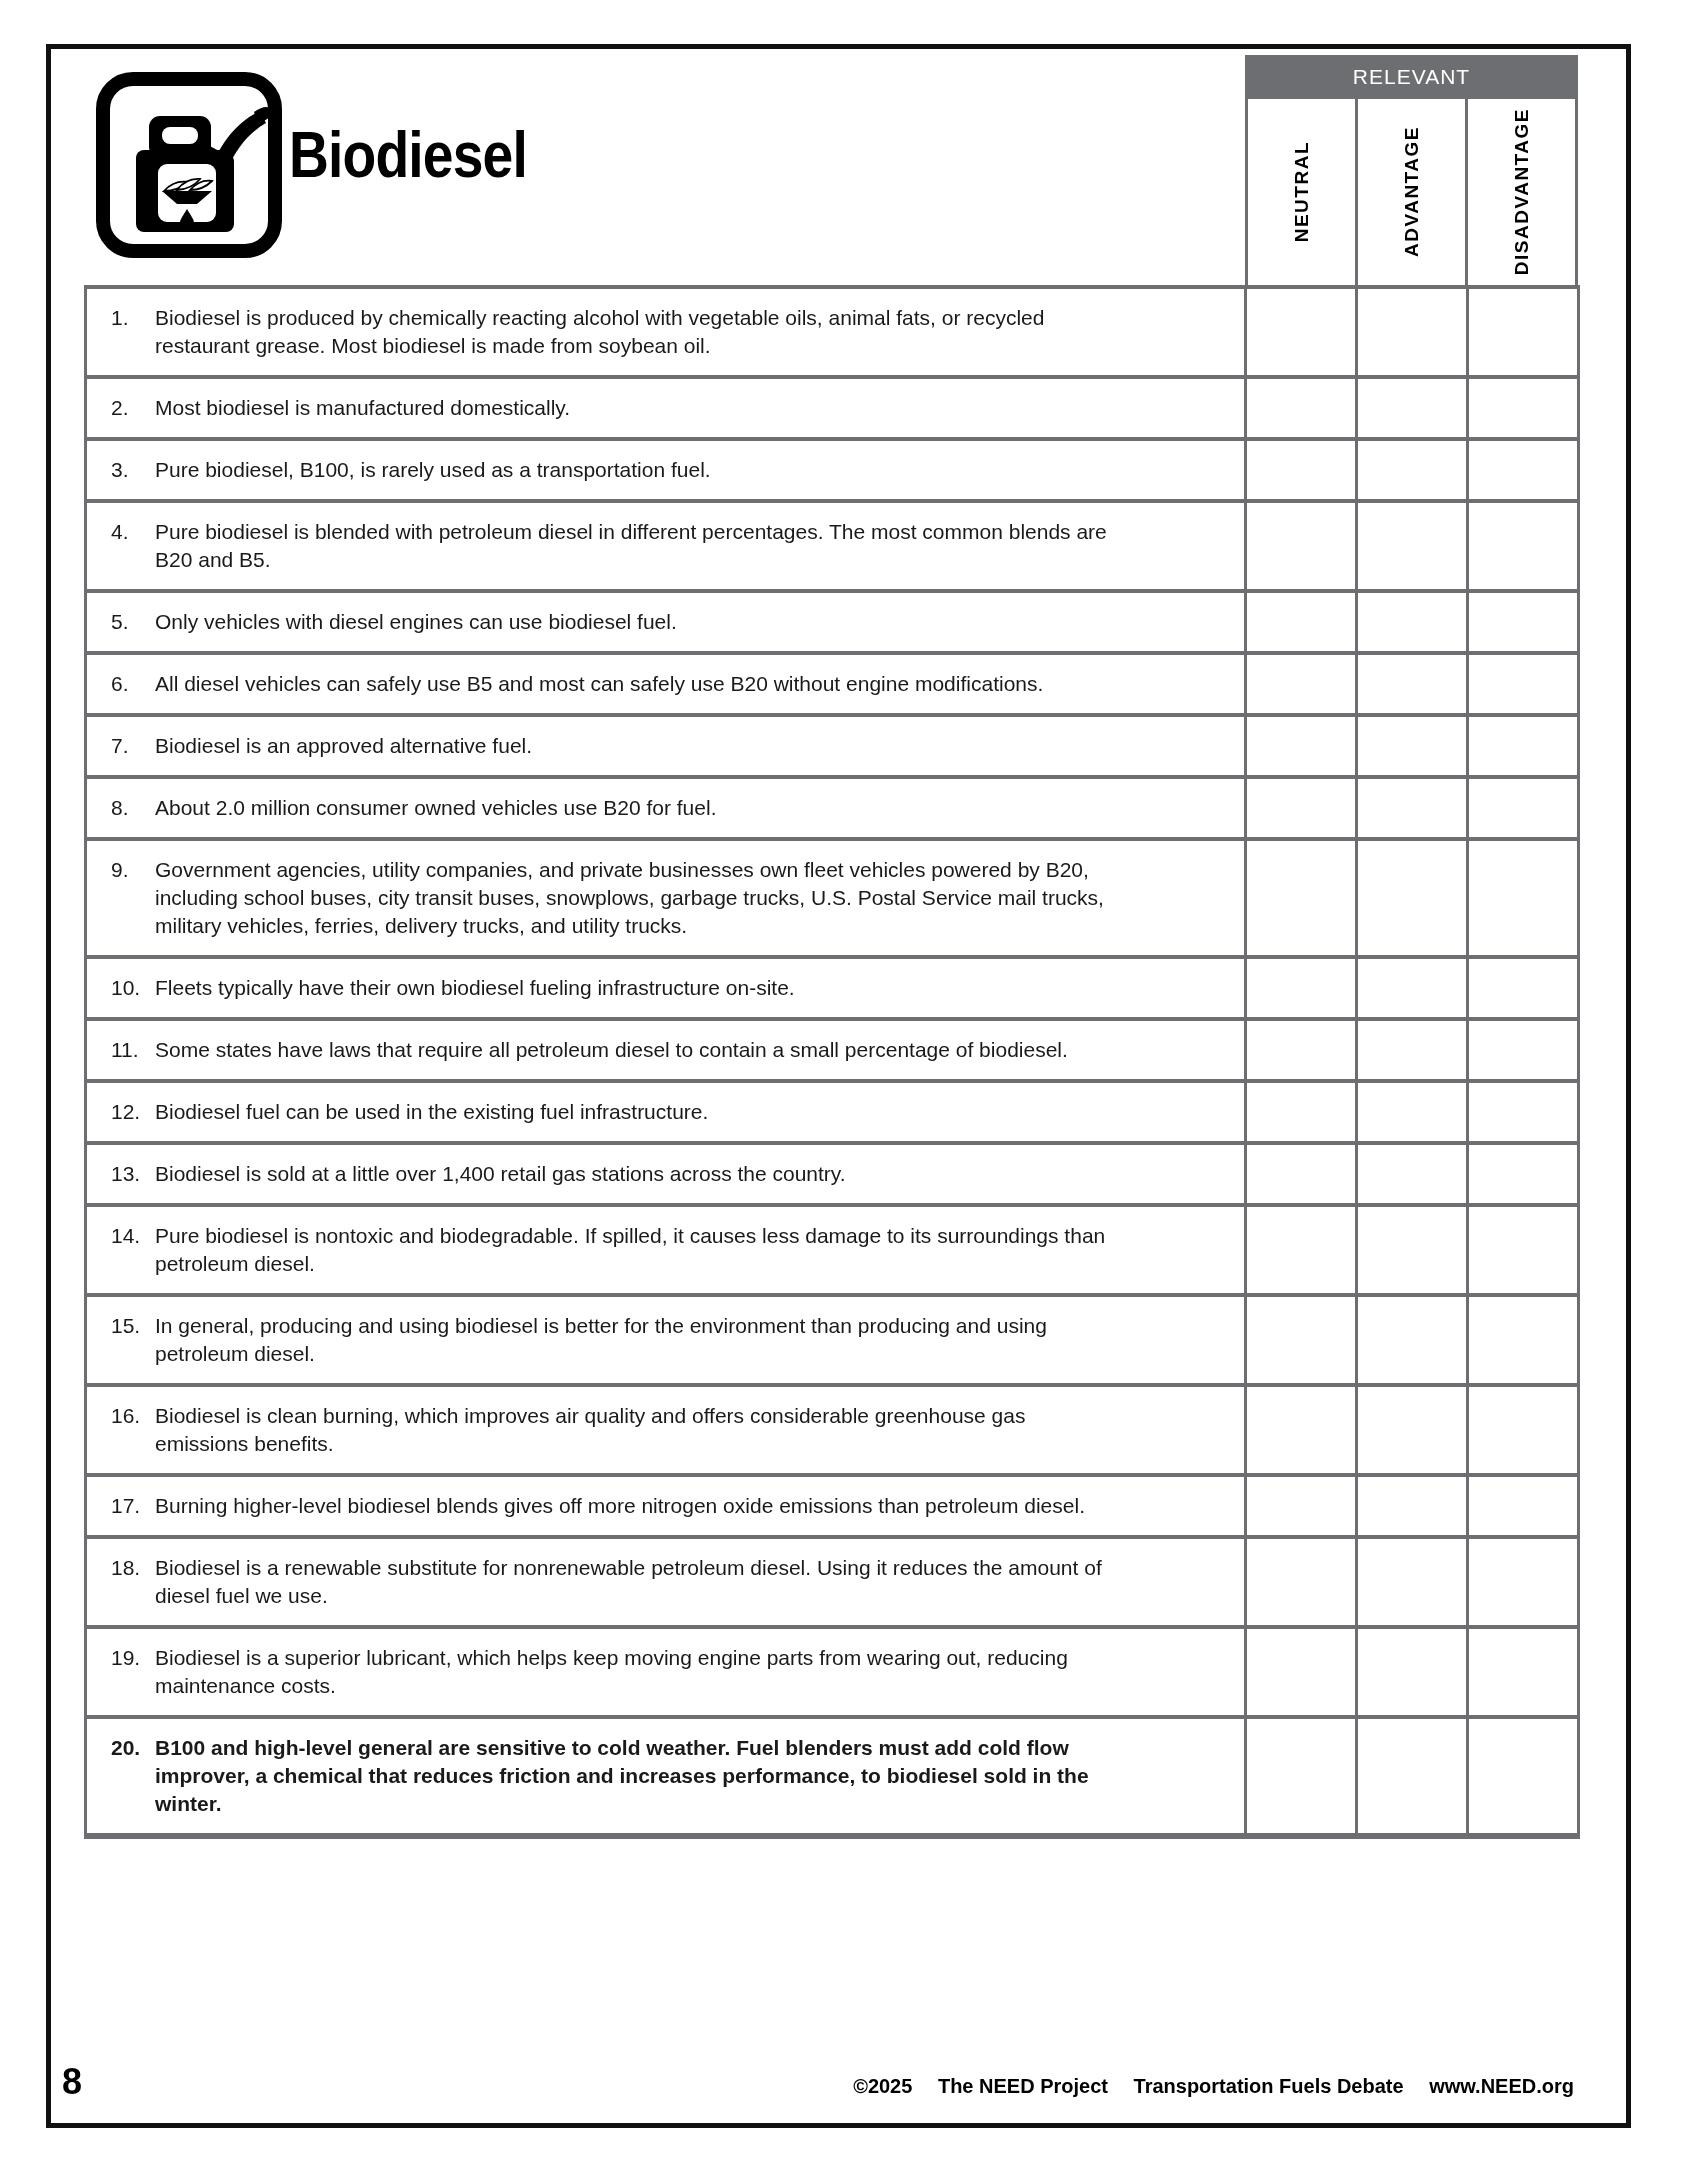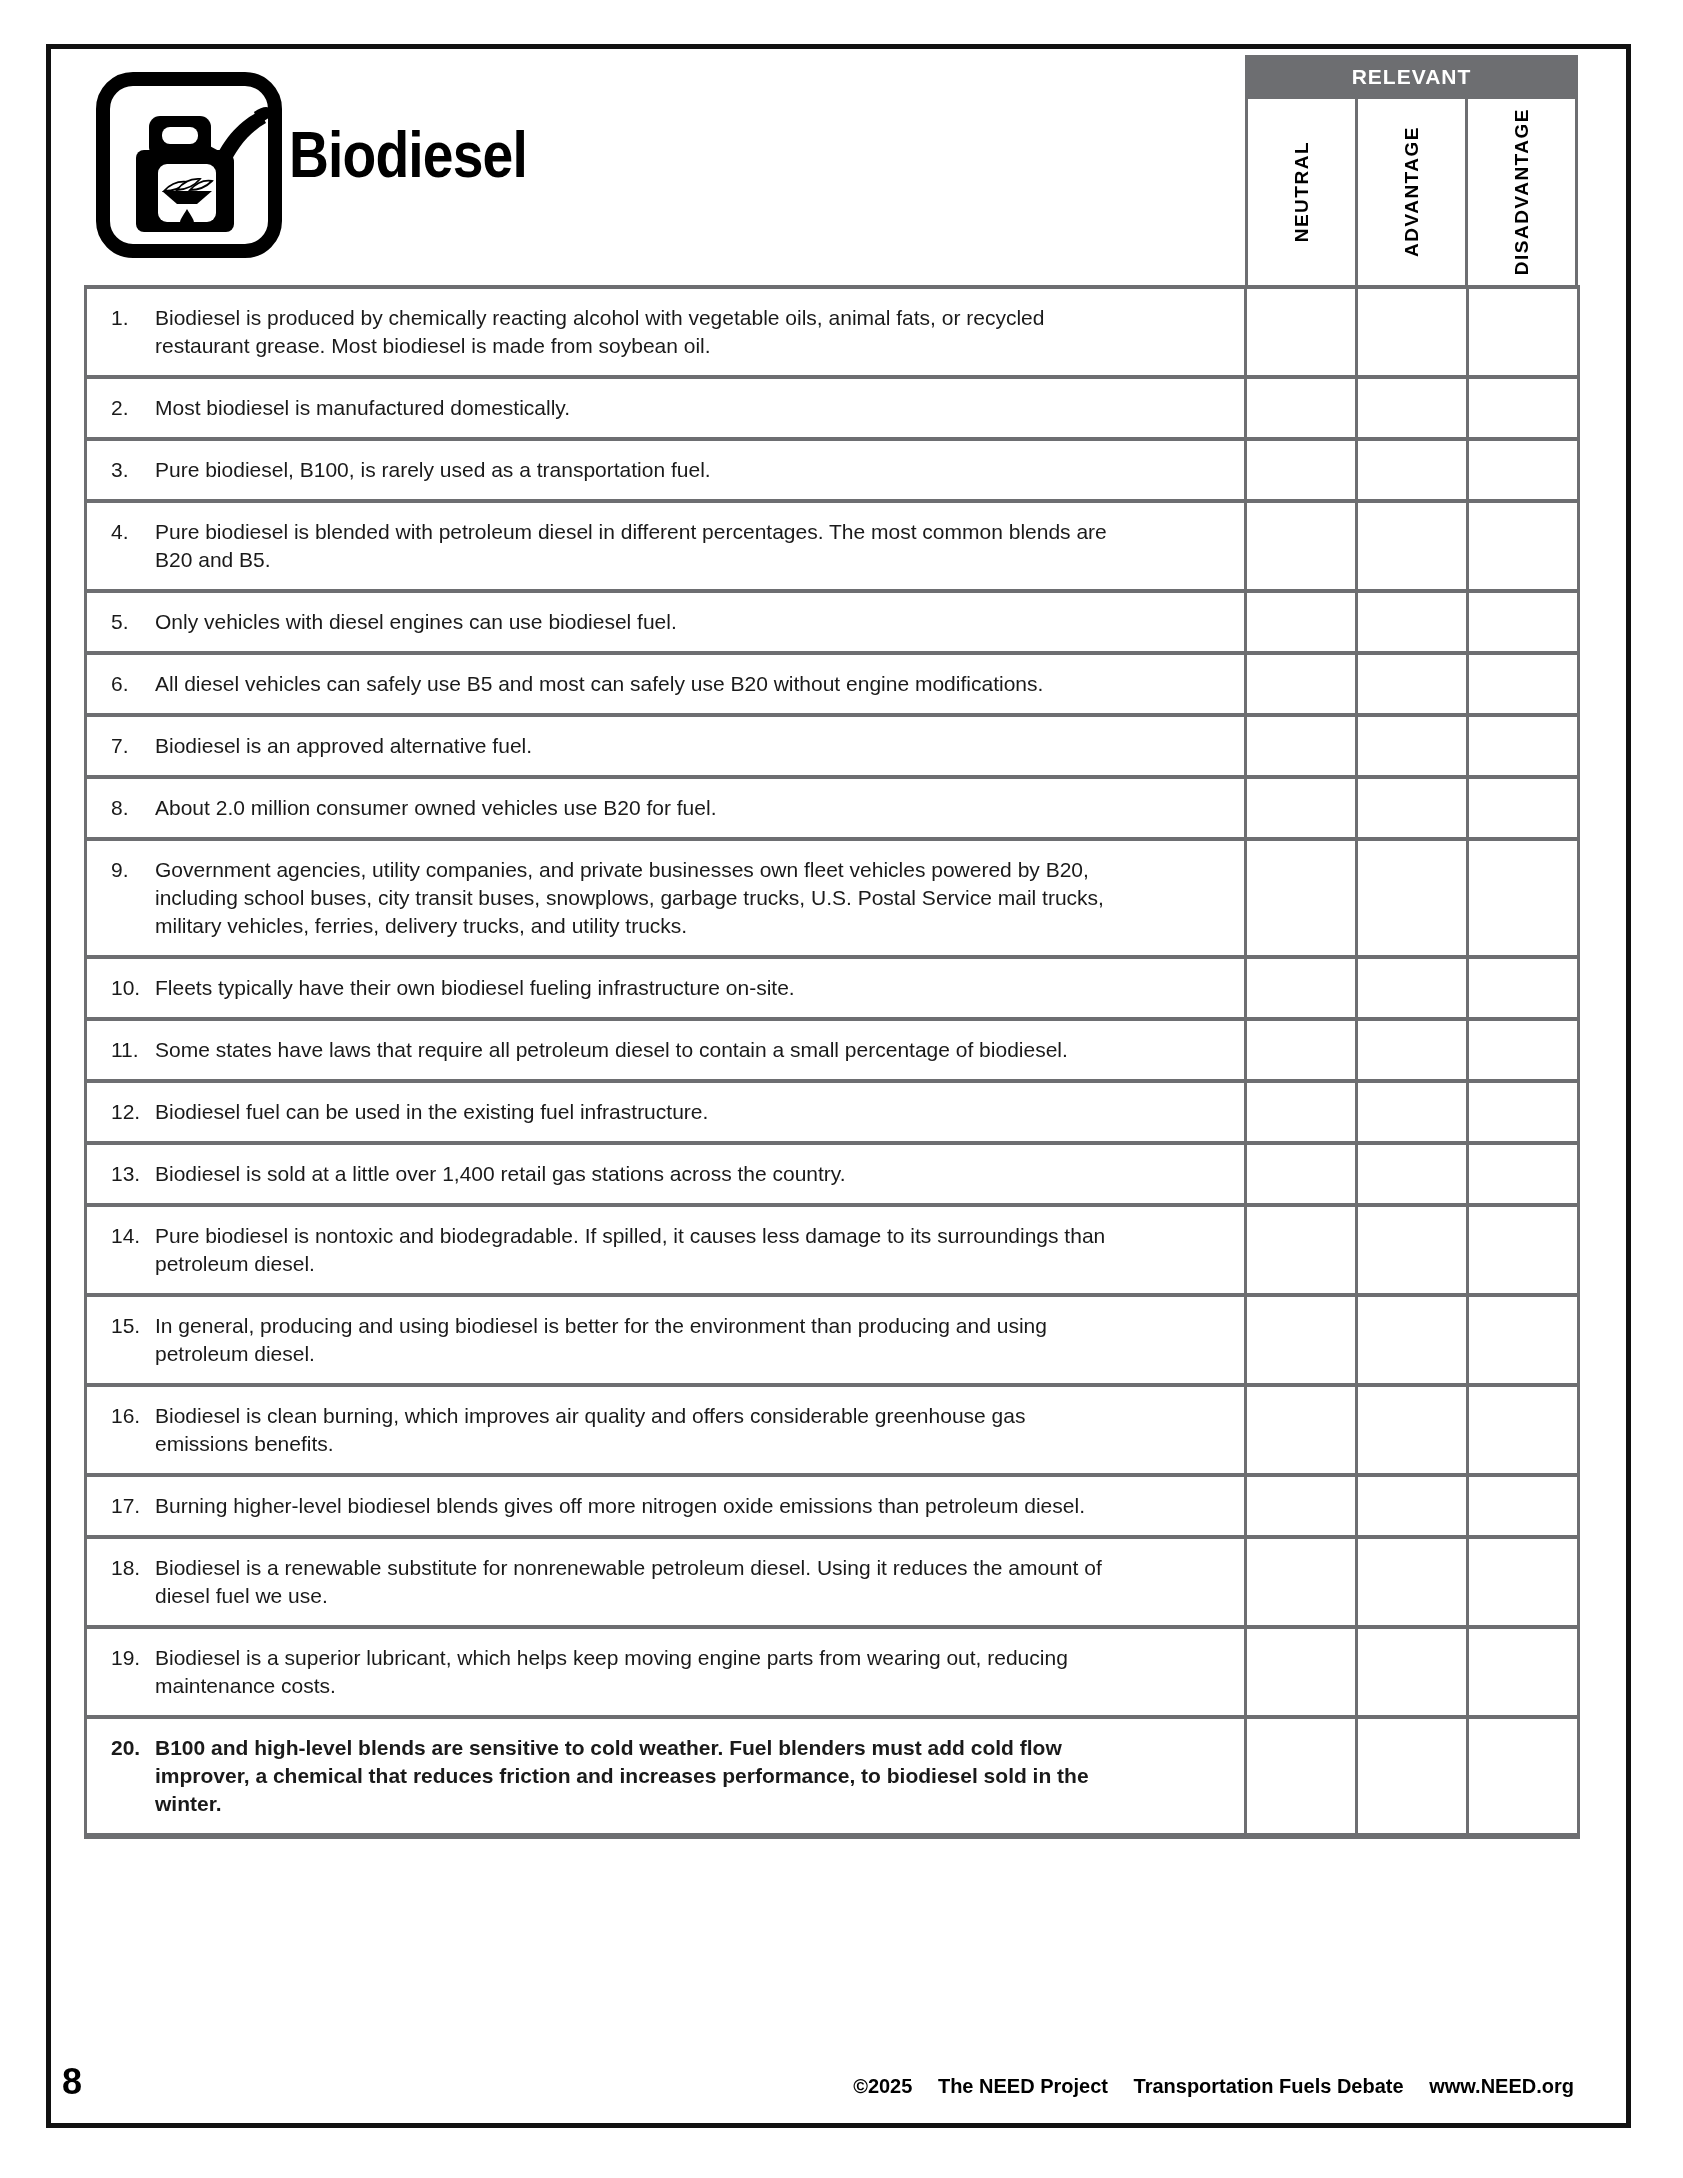--- a/index.html
+++ b/index.html
@@ -30,21 +30,21 @@
     position:absolute;left:289px;top:117px;
     font-size:65px;font-weight:700;letter-spacing:-1px;
     transform:scaleX(0.85);transform-origin:left center;
     color:#000;white-space:nowrap;
   }
   
   .relevant-box{
     position:absolute;left:1245px;top:55px;width:333px;height:44px;
     background:var(--gray);
     display:flex;align-items:center;justify-content:center;
-    color:#ffffff;font-size:21px;font-weight:700;letter-spacing:1px;
+    color:#ffffff;font-size:21px;font-weight:400;letter-spacing:1px;
     box-sizing:border-box;
   }
   .relevance-columns{
     position:absolute;left:1245px;top:99px;width:333px;height:186px;
     display:flex;box-sizing:border-box;
     border-right:3px solid var(--gray);
   }
   .header-cell{
     flex:1;box-sizing:border-box;
     border-left:3px solid var(--gray);
@@ -341,21 +341,21 @@
       <span class="fact-text">Biodiesel is a superior lubricant, which helps keep moving engine parts from wearing out, reducing maintenance costs.</span>
     </div>
     <div class="answer-cell"></div>
     <div class="answer-cell"></div>
     <div class="answer-cell"></div>
   </div>
 
   <div class="fact-row">
     <div class="fact-cell">
       <span class="fact-number">20.</span>
-      <span class="fact-text">B100 and high-level blends are sensitive to cold weather. Fuel blenders must add cold flow improver, a chemical that reduces friction and increases performance, to biodiesel sold in the winter.</span>
+      <span class="fact-text">B100 and high-level general are sensitive to cold weather. Fuel blenders must add cold flow improver, a chemical that reduces friction and increases performance, to biodiesel sold in the winter.</span>
     </div>
     <div class="answer-cell"></div>
     <div class="answer-cell"></div>
     <div class="answer-cell"></div>
   </div>
 </div>
 </div>
 
 <div class="page-number">8</div>
 

